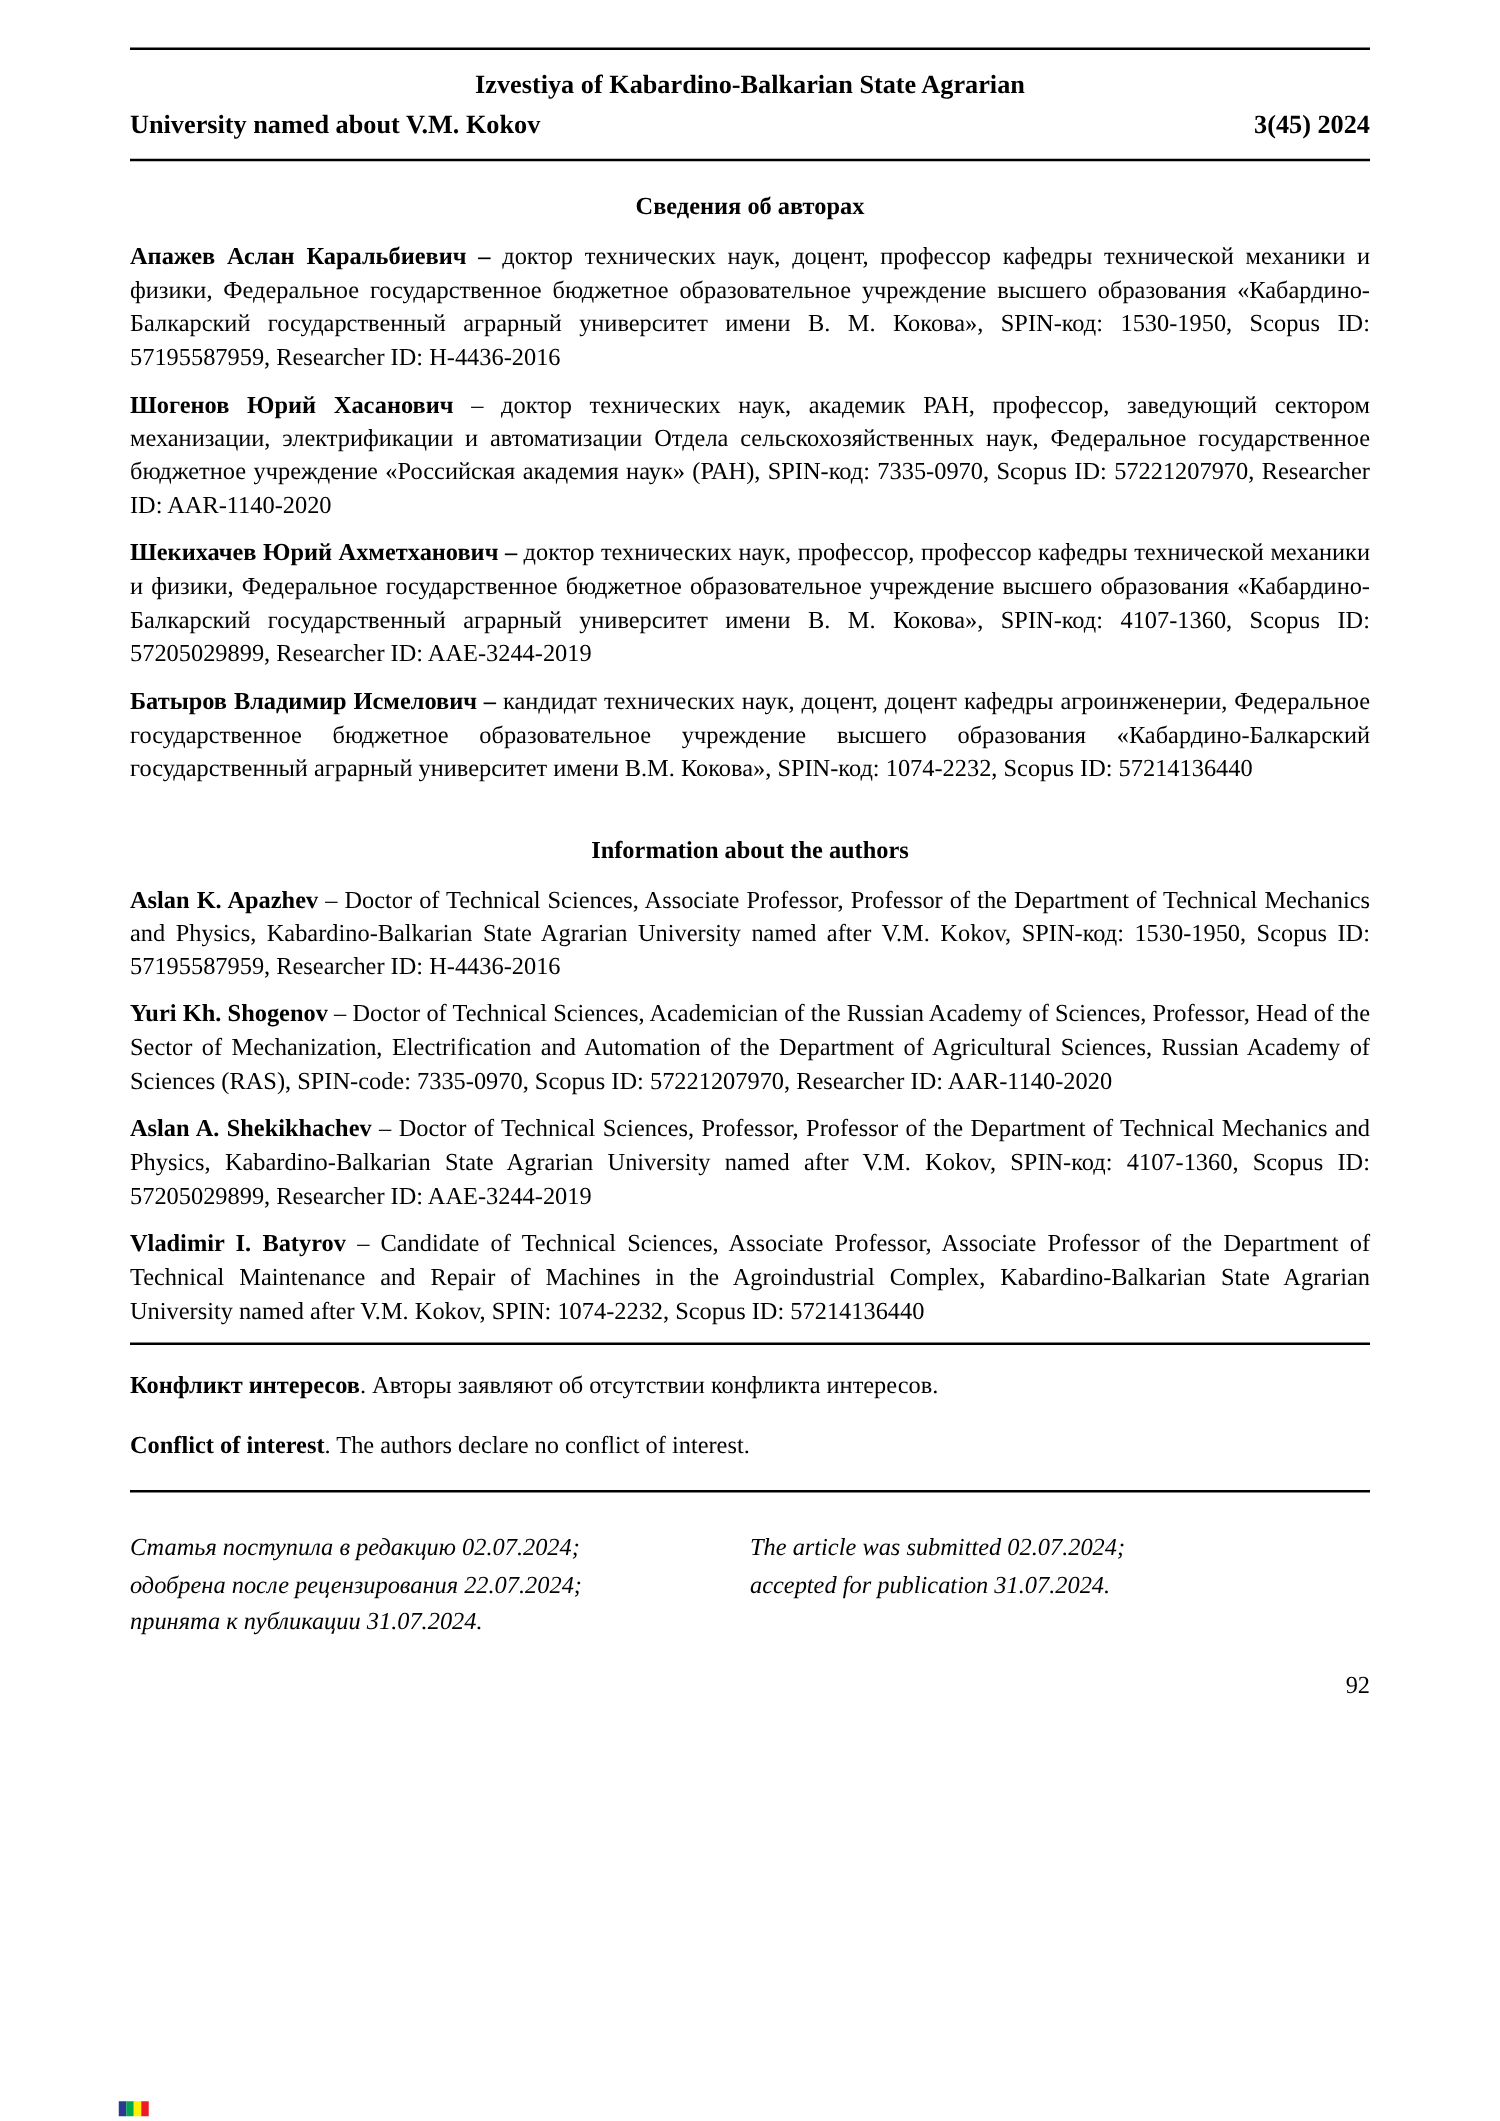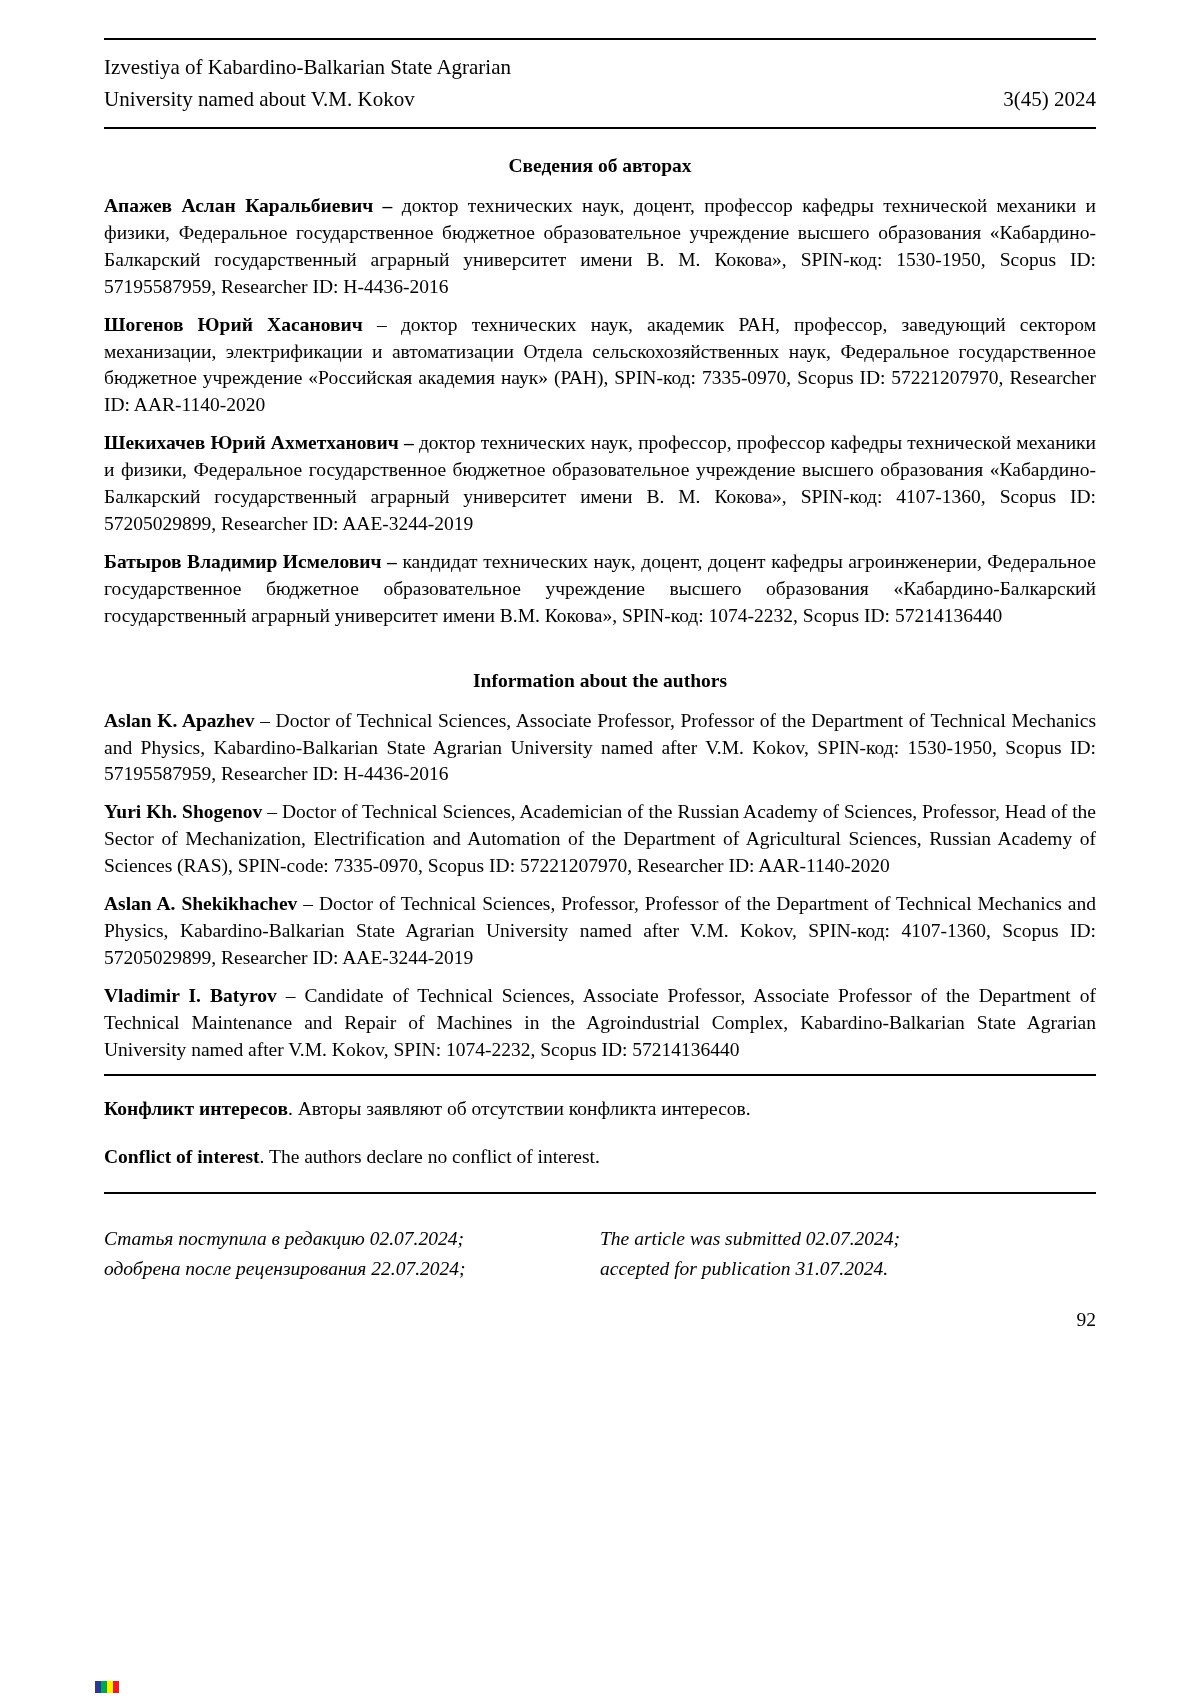--- a/index.html
+++ b/index.html
@@ -16,23 +16,24 @@
 
   .rule {
     height: 0;
     border: none;
     border-top: 2.5px solid #000;
   }
   .rule-thin { border-top-width: 2px; }
 
   .header {
     padding: 12px 0 12px 0;
-    font-weight: normal;
+    font-weight: bold;
     font-size: 21px;
     line-height: 1.5;
+    text-align: center;
   }
   .header-row { display: flex; justify-content: space-between; align-items: baseline; }
 
   .section-title {
     text-align: center;
     font-weight: bold;
     font-size: 19.5px;
     margin: 26px 0 16px 0;
   }
   .section-title.en { margin-top: 40px; }
@@ -151,20 +152,21 @@
 
     <p class="para stmt"><strong>Conflict of interest</strong><span>. The authors declare no conflict of interest.</span></p>
   </div>
 
   <div class="rule rule-thin dates-divider"></div>
 
   <div class="dates">
     <div class="dates-col">
       <div>Статья поступила в редакцию 02.07.2024;</div>
       <div>одобрена после рецензирования 22.07.2024;</div>
+      <div>принята к публикации 31.07.2024.</div>
     </div>
     <div class="dates-col right">
       <div>The article was submitted 02.07.2024;</div>
       <div>accepted for publication 31.07.2024.</div>
     </div>
   </div>
 
   <div class="page-number">92</div>
 
 </div>

